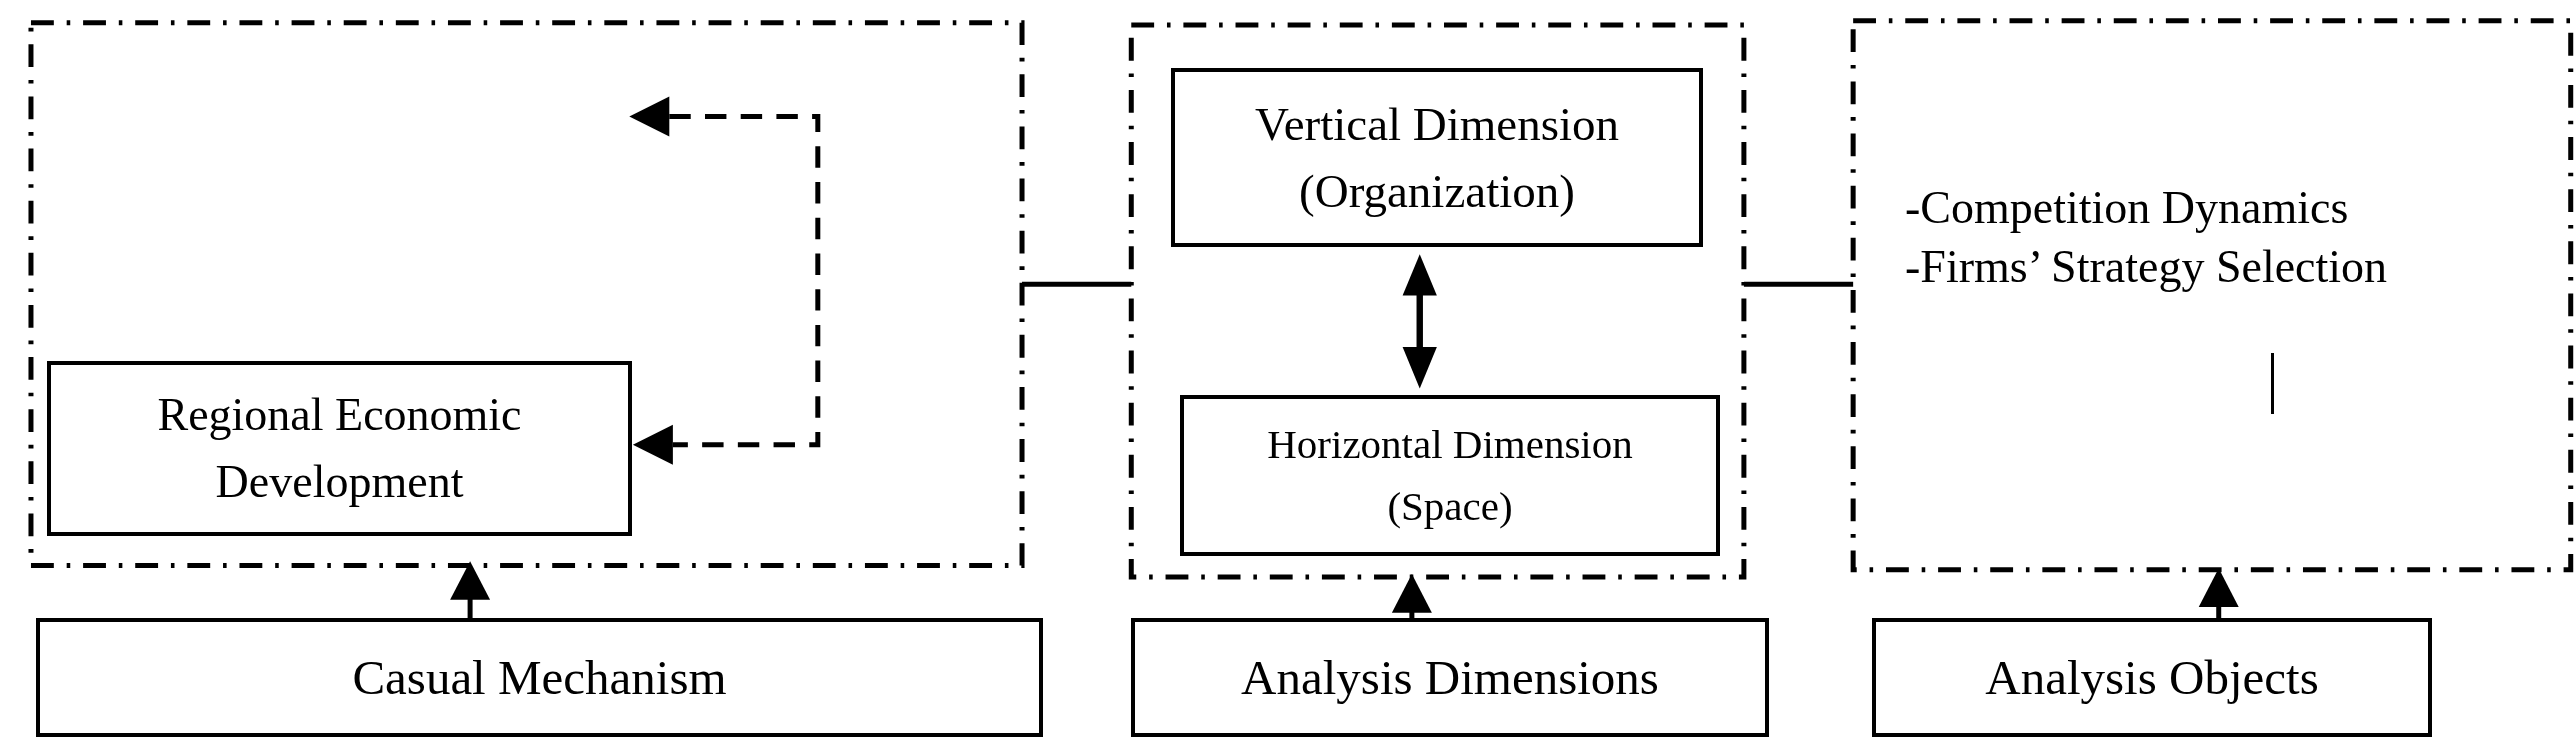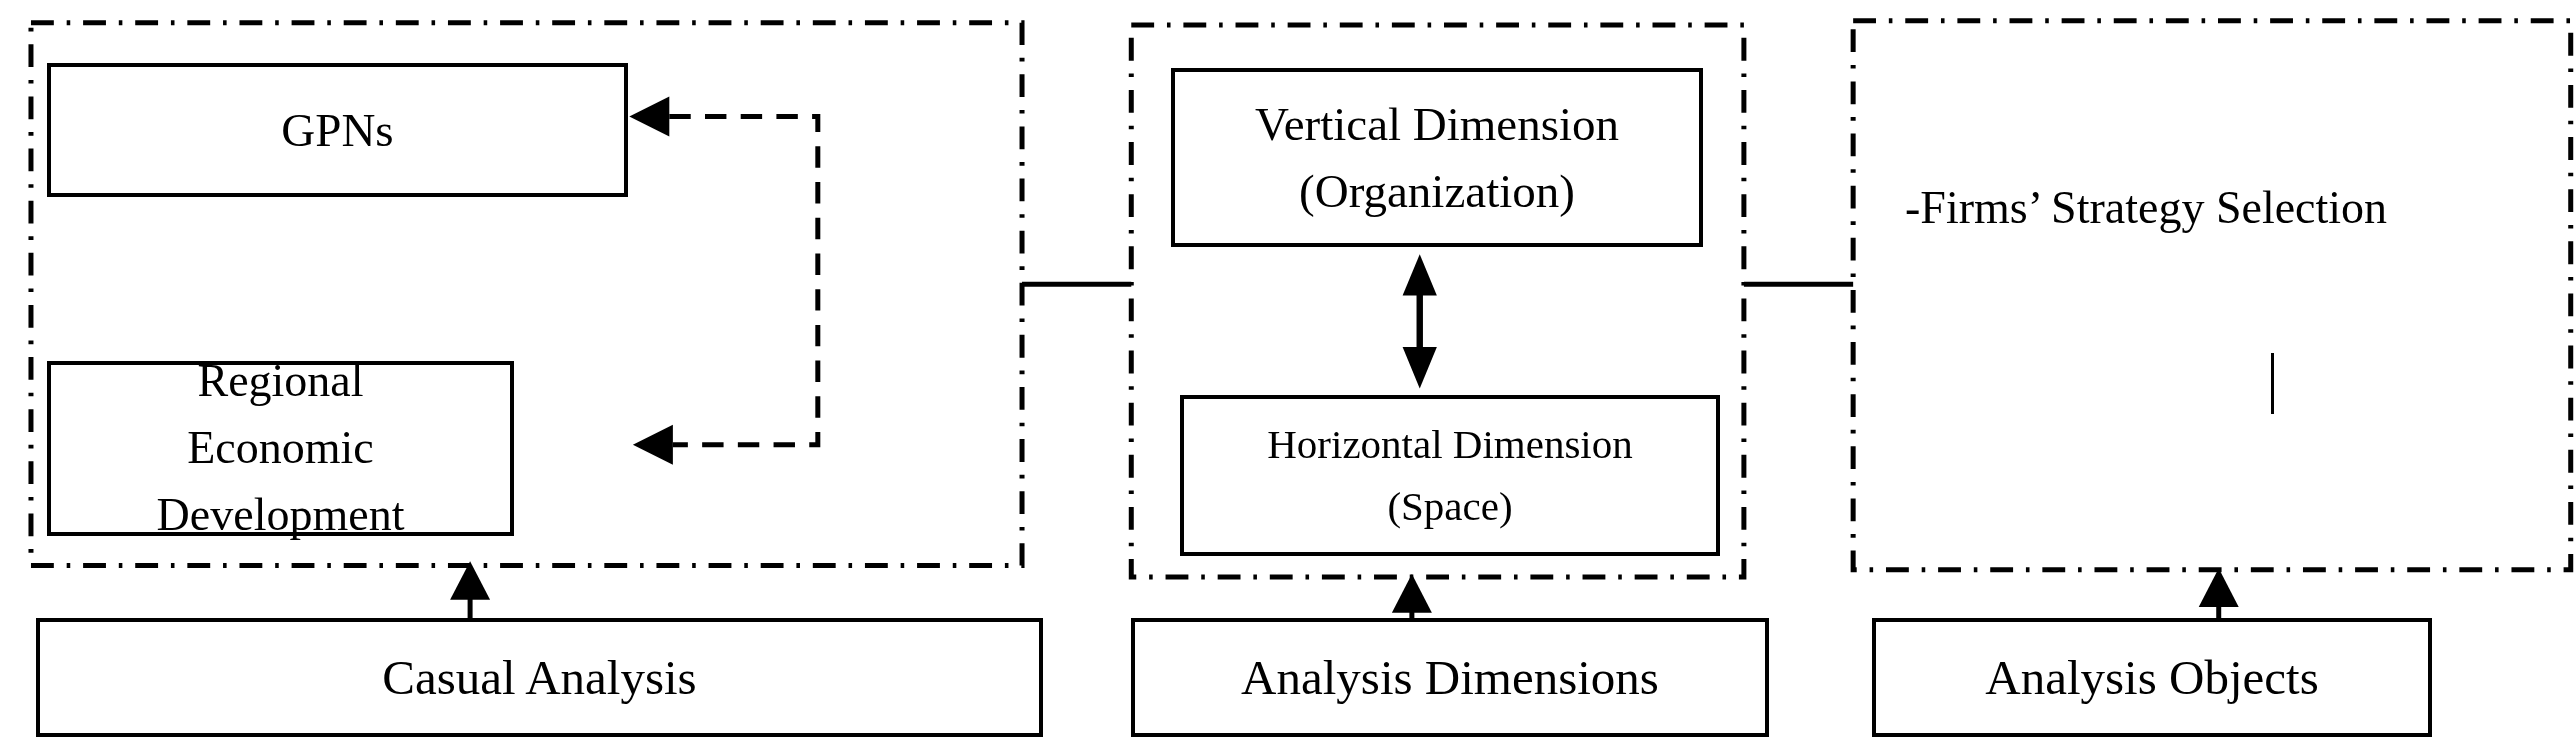--- a/index.html
+++ b/index.html
@@ -26,21 +26,21 @@
     position: absolute;
     box-sizing: border-box;
     border: 4.3px solid #000000;
     background: #ffffff;
     display: flex;
     align-items: center;
     justify-content: center;
     text-align: center;
   }
   .box-gpns        { left: 47px;   top: 63px;  width: 581px; height: 134px; font-size: 47px; }
-  .box-regional    { left: 47px;   top: 361px; width: 467px; height: 175px; font-size: 46px; line-height: 1.45; padding: 0 64px; }
+  .box-regional    { left: 47px;   top: 361px; width: 585px; height: 175px; font-size: 46px; line-height: 1.45; padding: 0 64px; }
   .box-vertical    { left: 1171px; top: 68px;  width: 532px; height: 179px; font-size: 47px; line-height: 1.42; padding: 0 43px; justify-content: flex-end; }
   .box-horizontal  { left: 1180px; top: 395px; width: 540px; height: 161px; font-size: 41px; line-height: 1.5;  padding: 0 43px; }
   .box-causal      { left: 36px;   top: 618px; width: 1007px; height: 119px; font-size: 49px; }
   .box-dimensions  { left: 1131px; top: 618px; width: 638px;  height: 119px; font-size: 49px; }
   .box-objects     { left: 1872px; top: 618px; width: 560px;  height: 119px; font-size: 49px; }
 
   .couplings-label {
     position: absolute;
     left: 27px; top: 261px;
     width: 954px;
@@ -91,44 +91,42 @@
     <line x1="658" y1="838" x2="658" y2="868" stroke="#000" stroke-width="7"></line>
     <polygon points="658,786 630,840 686,840" fill="#000"></polygon>
 
     <line x1="1977" y1="856" x2="1977" y2="868" stroke="#000" stroke-width="7"></line>
     <polygon points="1977,804 1949,858 2005,858" fill="#000"></polygon>
 
     <line x1="3107" y1="850" x2="3107" y2="868" stroke="#000" stroke-width="7"></line>
     <polygon points="3107,796 3079,850 3135,850" fill="#000"></polygon>
   </svg>
 
-  <div class="box box-gpns">
-    <span>GPNs</span>
-  </div>
 
 
   <div class="box box-regional">
     <span>Regional Economic Development</span>
   </div>
 
   <div class="box box-vertical">
     <span>Vertical Dimension (Organization)</span>
   </div>
 
   <div class="box box-horizontal">
     <span>Horizontal Dimension (Space)</span>
   </div>
 
   <div class="right-text">
+    <div class="line">-Competition Dynamics</div>
     <div class="line">-Firms’ Strategy Selection</div>
   </div>
   <div class="text-cursor"></div>
 
   <div class="box box-causal">
-    <span>Casual Analysis</span>
+    <span>Casual Mechanism</span>
   </div>
 
   <div class="box box-dimensions">
     <span>Analysis Dimensions</span>
   </div>
 
   <div class="box box-objects">
     <span>Analysis Objects</span>
   </div>
 

